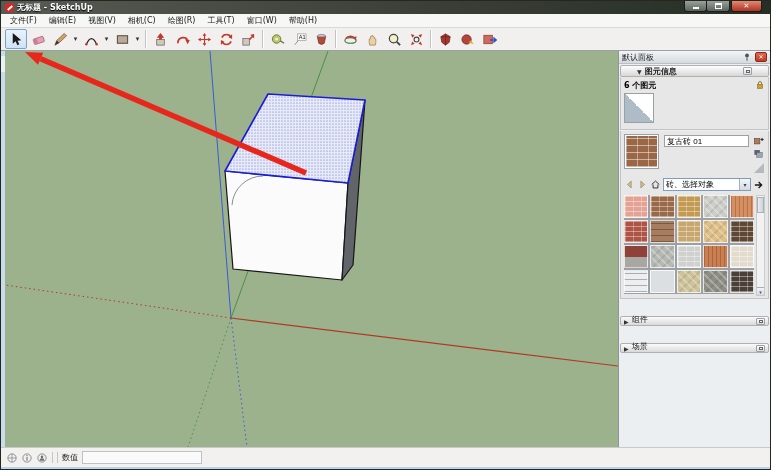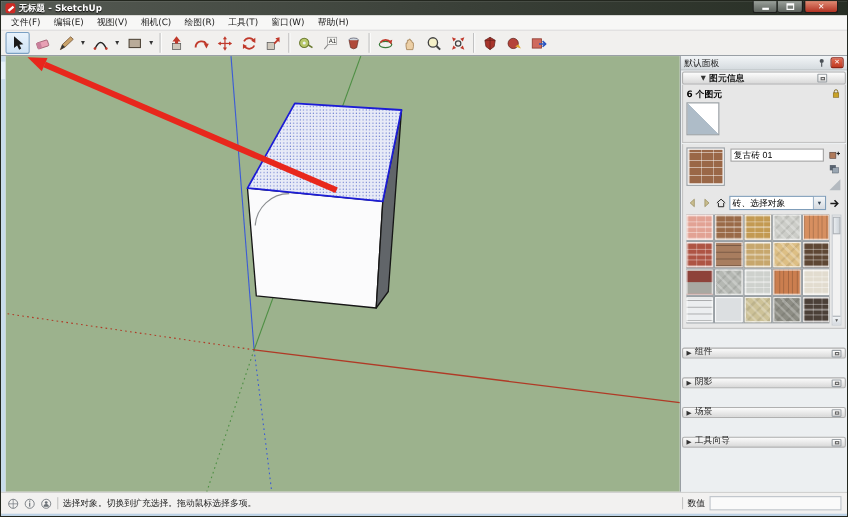--- a/index.html
+++ b/index.html
@@ -496,39 +496,25 @@
       <div id="collapsedList">
           <div class="c-bar">
             <span class="tri">▶</span>
             <span class="c-lbl">组件</span>
             <span class="c-btn">
               <span></span>
             </span>
           </div>
           <div class="c-bar">
             <span class="tri">▶</span>
-            <span class="c-lbl">阴影</span>
-            <span class="c-btn">
-              <span></span>
-            </span>
-          </div>
-          <div class="c-bar">
-            <span class="tri">▶</span>
             <span class="c-lbl">场景</span>
             <span class="c-btn">
               <span></span>
             </span>
           </div>
-          <div class="c-bar">
-            <span class="tri">▶</span>
-            <span class="c-lbl">工具向导</span>
-            <span class="c-btn">
-              <span></span>
-            </span>
-          </div>
         </div>
     </div>
   </div>
 
   <div class="statusbar">
     <span class="sb-icons" id="statusIcons" style="display:flex;gap:3px;">
         <span class="icn sb-icn">
           <svg viewBox="0 0 16 16">
             <circle cx="8" cy="8" r="5.5" fill="none" stroke="#6a7076" stroke-width="1"></circle>
             <path d="M8 2.5 V13.5 M2.5 8 H13.5" stroke="#6a7076" stroke-width="0.8"></path>
@@ -543,21 +529,20 @@
         </span>
         <span class="icn sb-icn">
           <svg viewBox="0 0 16 16">
             <circle cx="8" cy="8" r="5.5" fill="none" stroke="#6a7076" stroke-width="1"></circle>
             <circle cx="8" cy="6.5" r="1.7" fill="#6a7076"></circle>
             <path d="M4.8 11.5 a3.2 3.2 0 0 1 6.4 0 Z" fill="#6a7076"></path>
           </svg>
         </span>
       </span>
     <span class="sb-sep"></span>
-    <span class="sb-msg">选择对象。切换到扩充选择。拖动鼠标选择多项。</span>
     <span class="sb-sep"></span>
     <span class="sb-lbl">数值</span>
     <input class="txt measure" value="" style="">
   </div>
   <div class="bottomstrip"></div>
 
   <svg class="anno" viewBox="0 0 771 470">
     <line id="annoLine" x1="305" y1="172" x2="39.6" y2="57.7" stroke="#e8271c" stroke-width="5.5"></line>
     <polygon id="annoHead" points="24,51 42.2,51.7 37,63.7" fill="#e8271c"></polygon>
   </svg>

